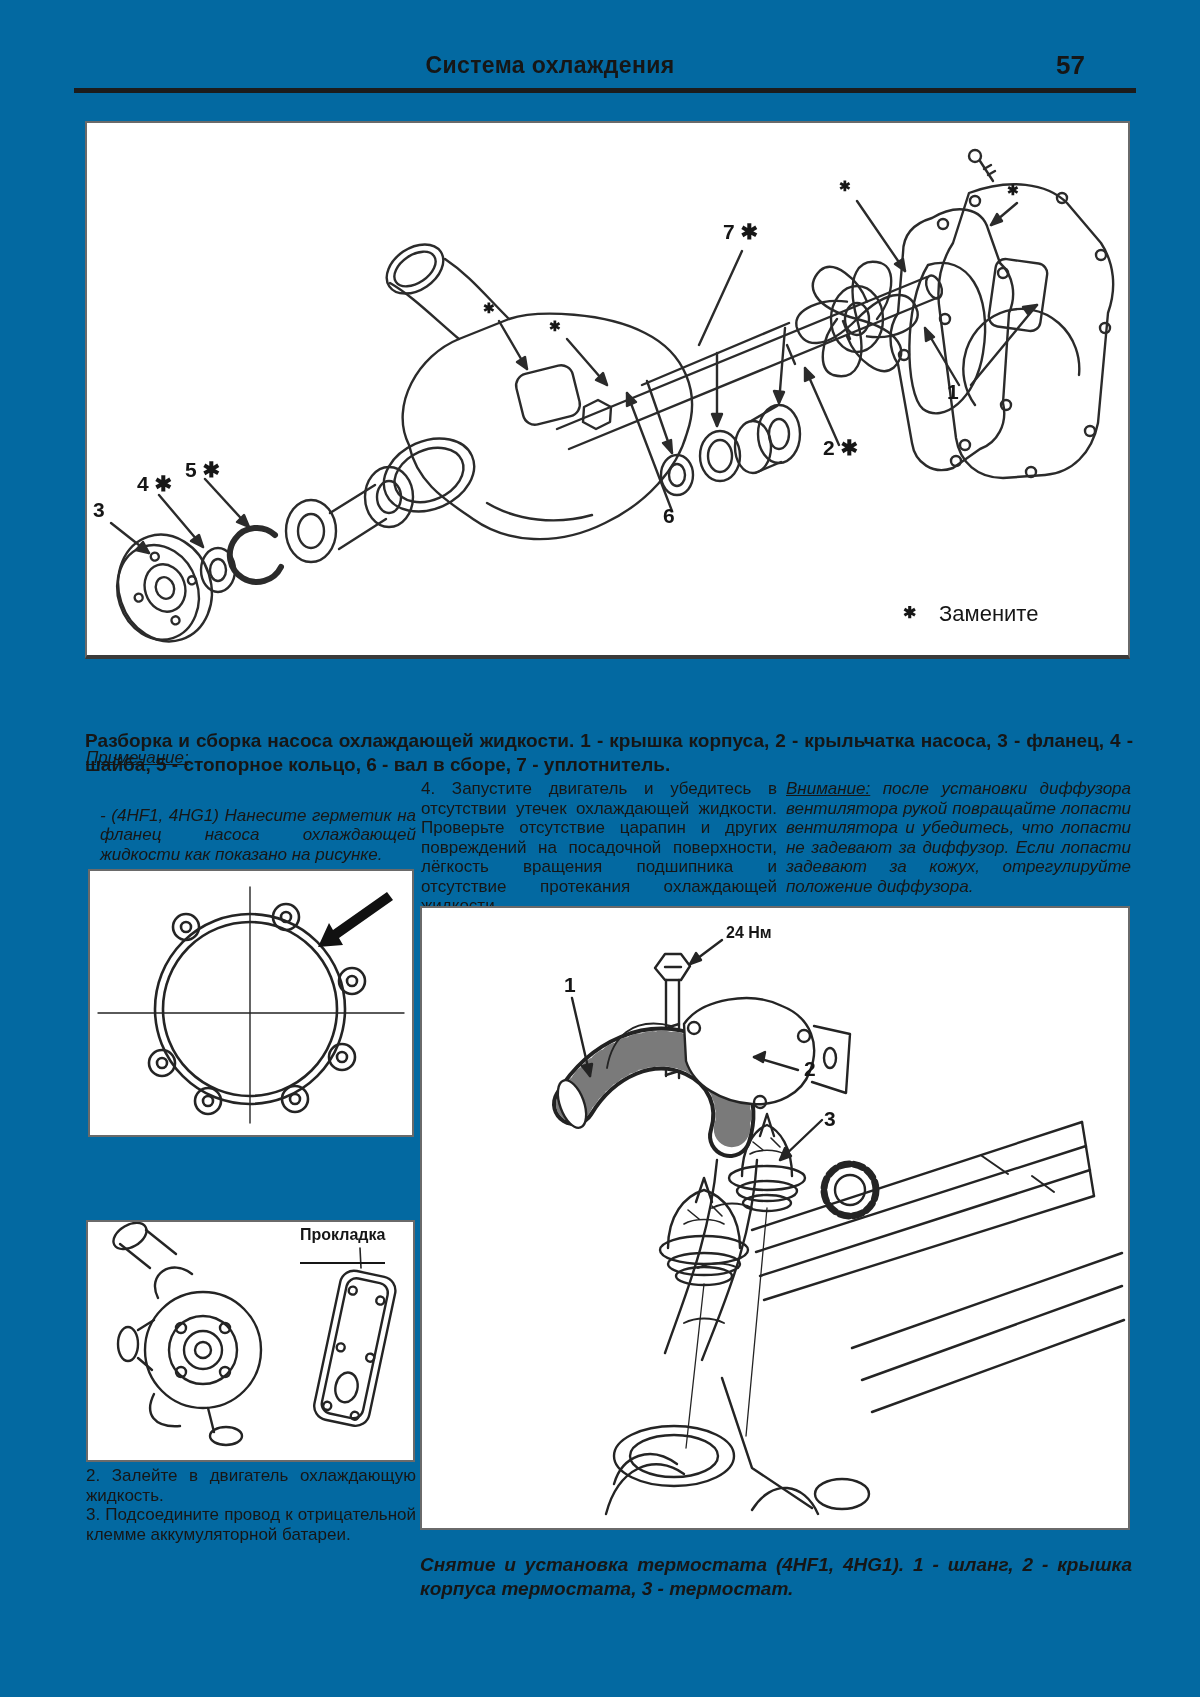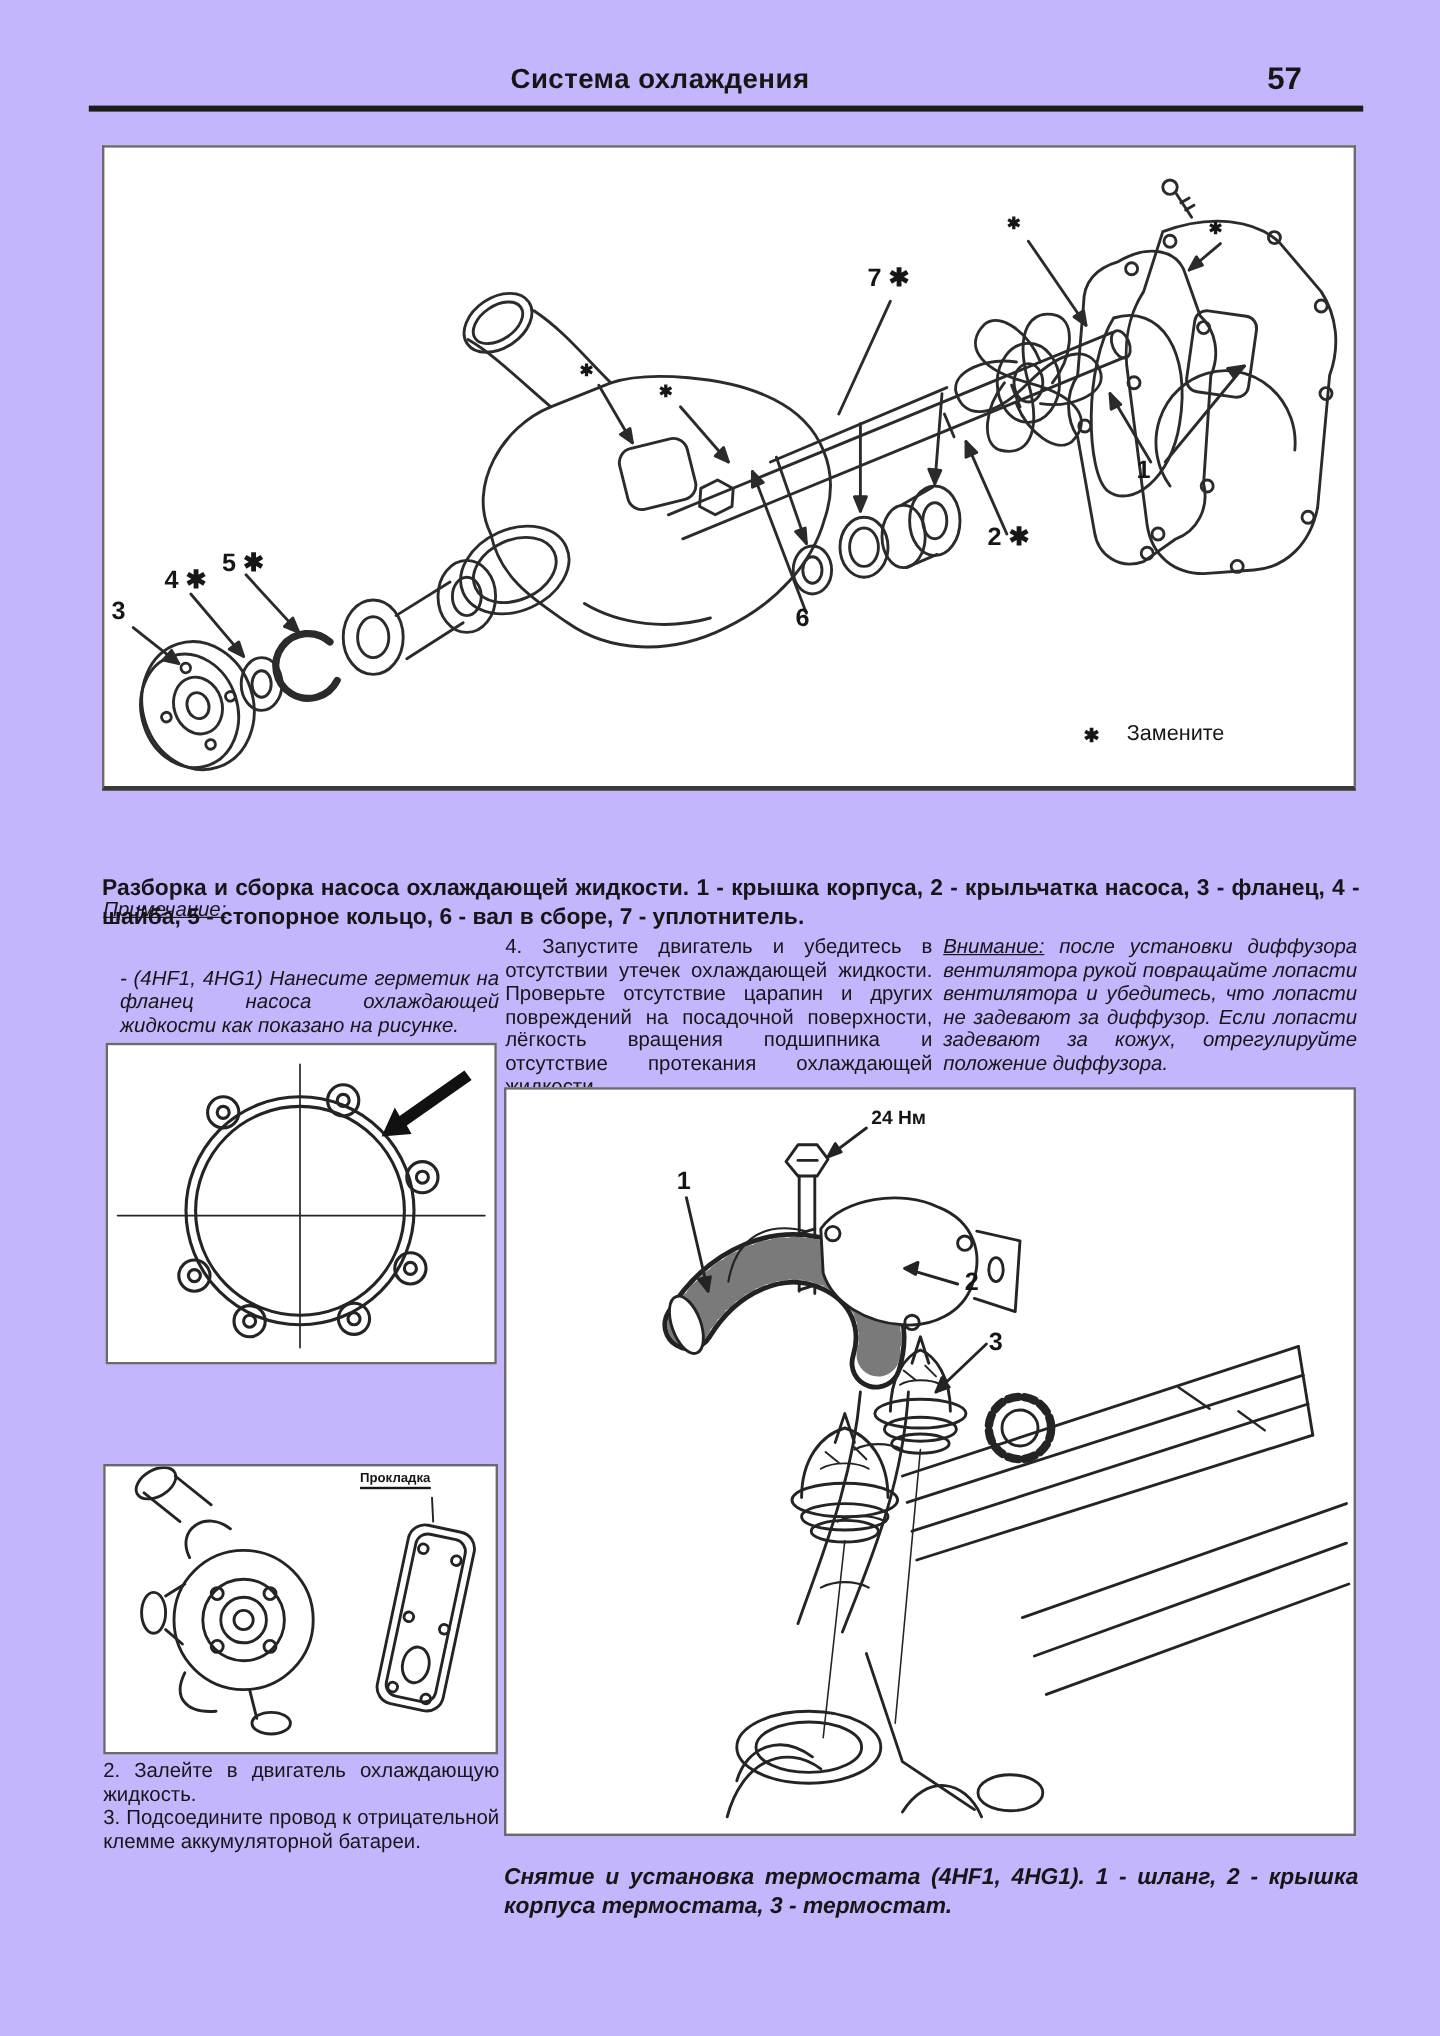--- a/index.html
+++ b/index.html
@@ -1,18 +1,18 @@
 <!DOCTYPE html>
 <html><head>
 <meta charset="utf-8">
 <style>
   html,body { margin:0; padding:0; background:#e8e8e8; }
   .page {
     position:relative; width:1200px; height:1697px; margin:0 auto;
-    background:#c4b5fd; color:#161616;
+    background:#0369a1; color:#161616;
     font-family:"Liberation Sans", sans-serif; overflow:hidden;
   }
   .hdr-title { position:absolute; top:52px; left:0; width:1100px; text-align:center;
     font-size:23px; font-weight:bold; letter-spacing:.4px; }
   .hdr-num { position:absolute; top:50px; left:1056px; font-size:26px; font-weight:bold; }
   .hdr-rule { position:absolute; top:88px; left:74px; width:1062px; height:5px; background:#1c1c1c; }
 
   .fig { position:absolute; background:#fff; border:2px solid #6a6a6a; }
   #fig-pump   { left:85px;  top:121px;  width:1041px; height:532px; border-bottom:4px solid #3a3a3a; }
   #frame-gasket   { left:88px;  top:869px;  width:322px; height:264px; }
@@ -32,23 +32,23 @@
   #col-note2 .body { padding-left:14px; }
   .note-head { font-style:italic; text-decoration:underline; display:inline-block; margin-bottom:2px; }
   #col-step4 { left:421px; top:779px; width:356px; }
   #col-warn  { left:786px; top:779px; width:345px; font-style:italic; }
   #col-warn .warn-head { text-decoration:underline; }
   #col-steps23 { left:86px; top:1466px; width:330px; }
 
   .co { position:absolute; font-weight:bold; font-size:21px; line-height:21px; white-space:nowrap; }
   .star { position:absolute; font-weight:bold; font-size:14px; line-height:14px; }
   .legend-star { position:absolute; font-size:16px; font-weight:bold; }
-  .legend-txt  { position:absolute; font-size:18px; }
+  .legend-txt  { position:absolute; font-size:22px; }
   .torque { position:absolute; font-weight:bold; font-size:16px; white-space:nowrap; }
-  .gasket-lbl { position:absolute; font-weight:bold; font-size:11px; border-bottom:2px solid #161616; padding-bottom:1px; }
+  .gasket-lbl { position:absolute; font-weight:bold; font-size:16px; border-bottom:2px solid #161616; padding-bottom:18px; }
 </style>
 </head>
 <body>
 
 <div class="page">
 
   <div class="hdr-title">Система охлаждения</div>
   <div class="hdr-num">57</div>
   <div class="hdr-rule"></div>
 

